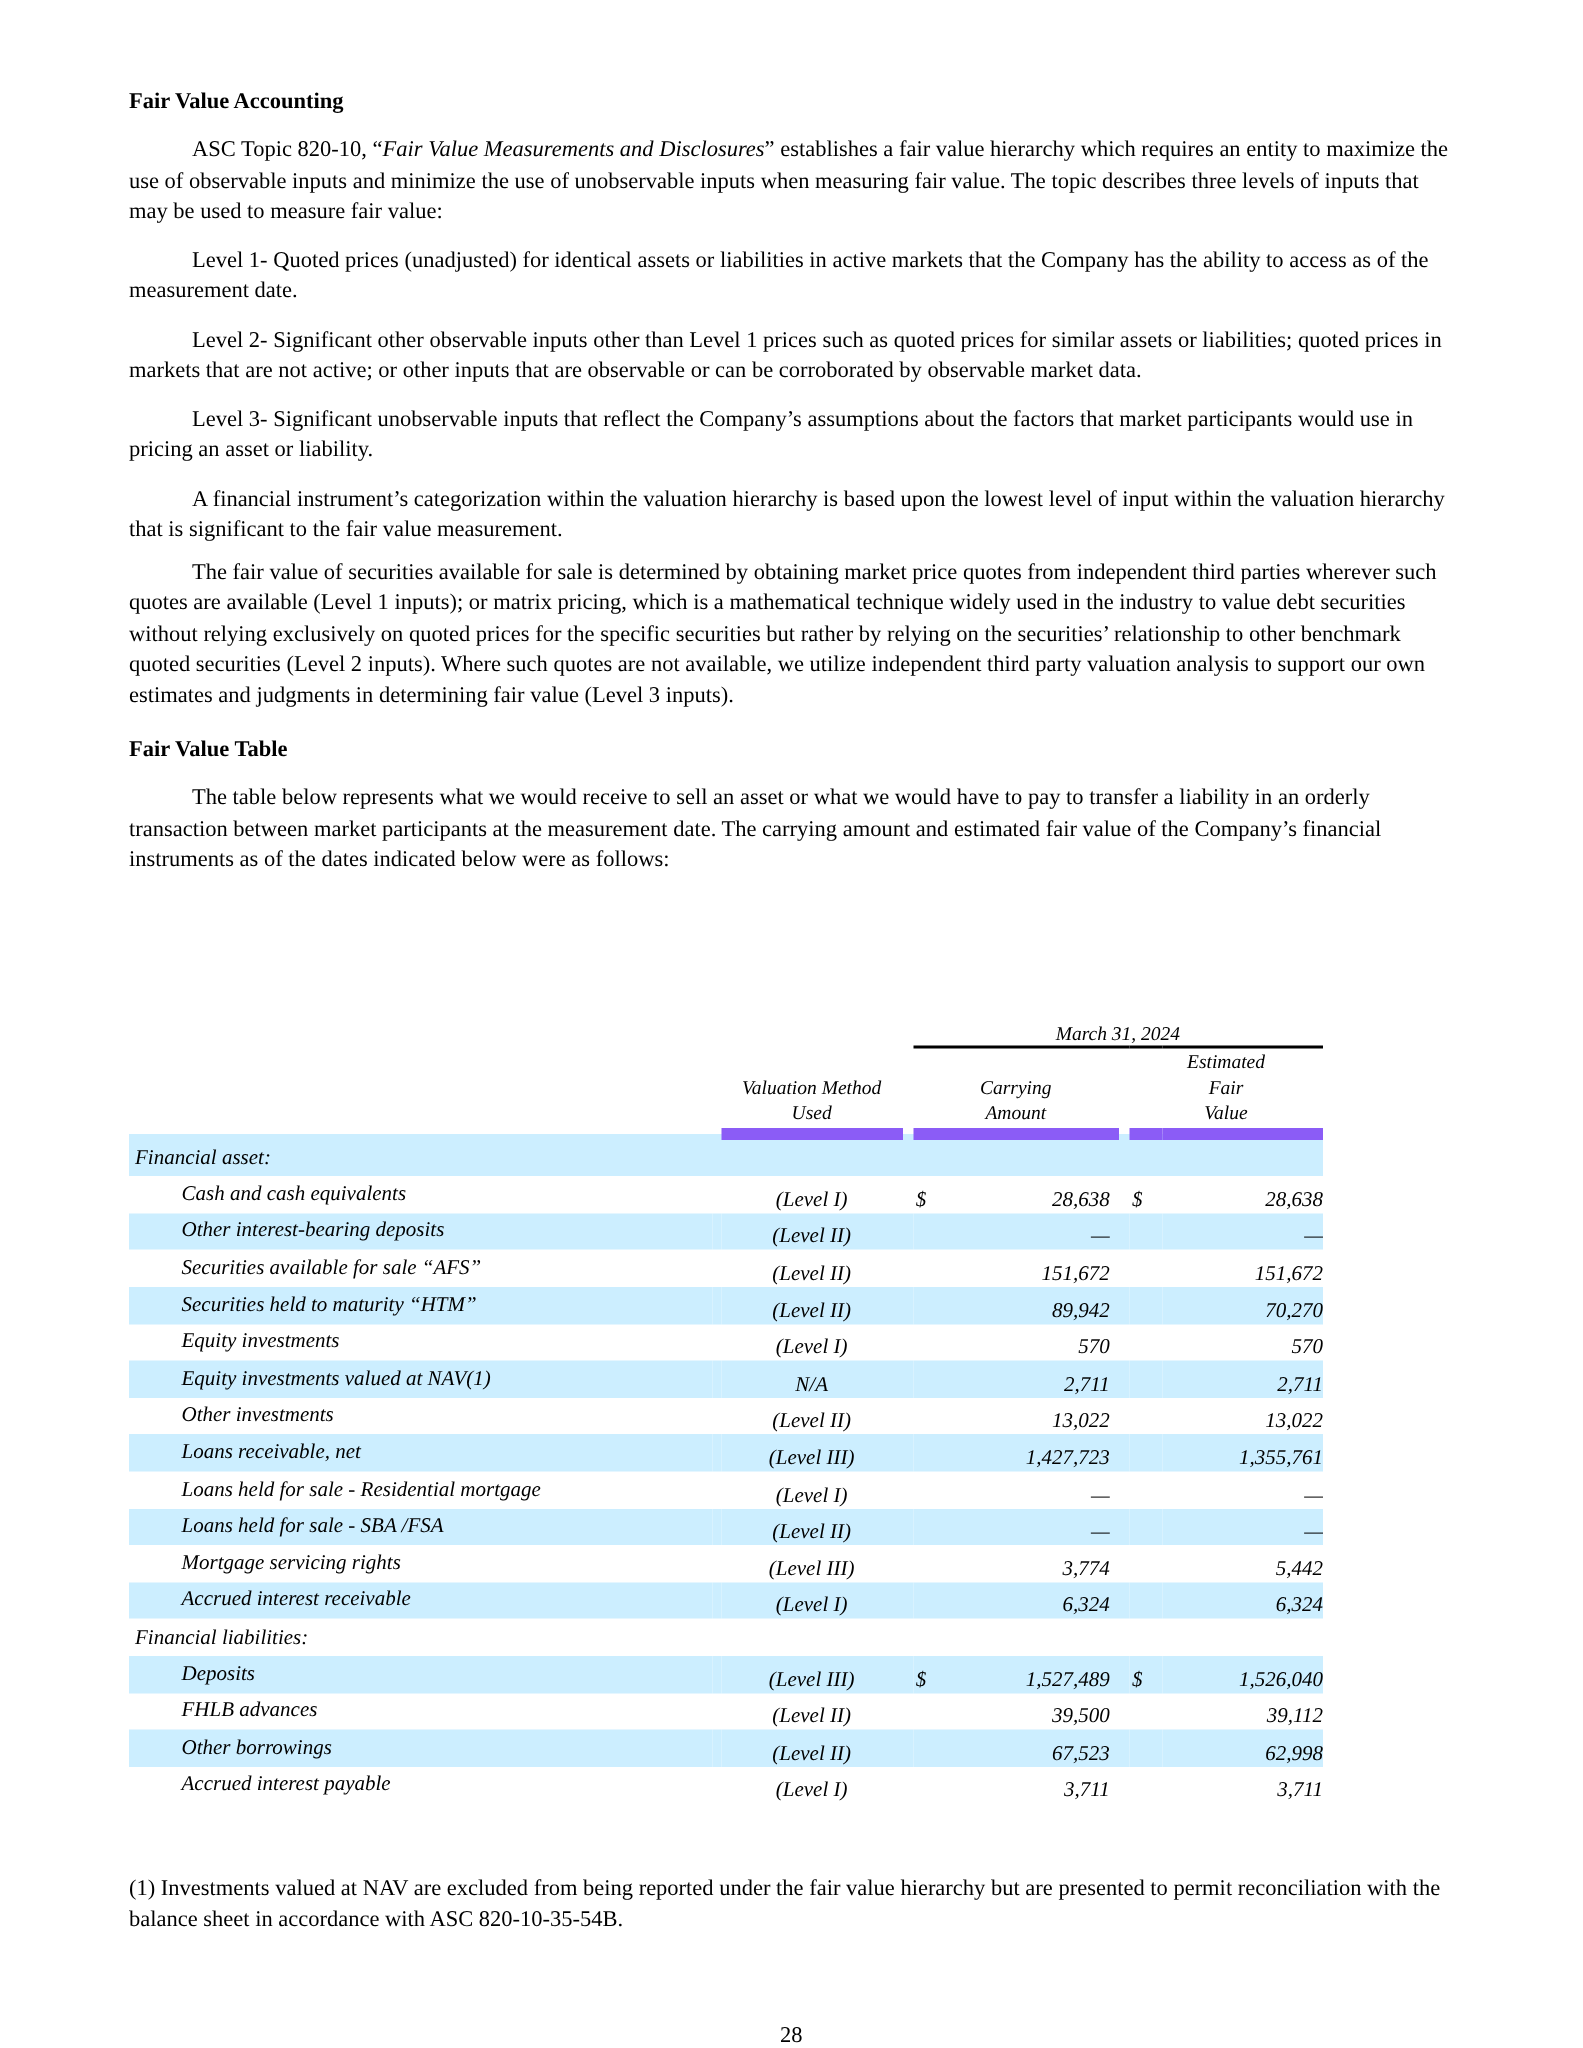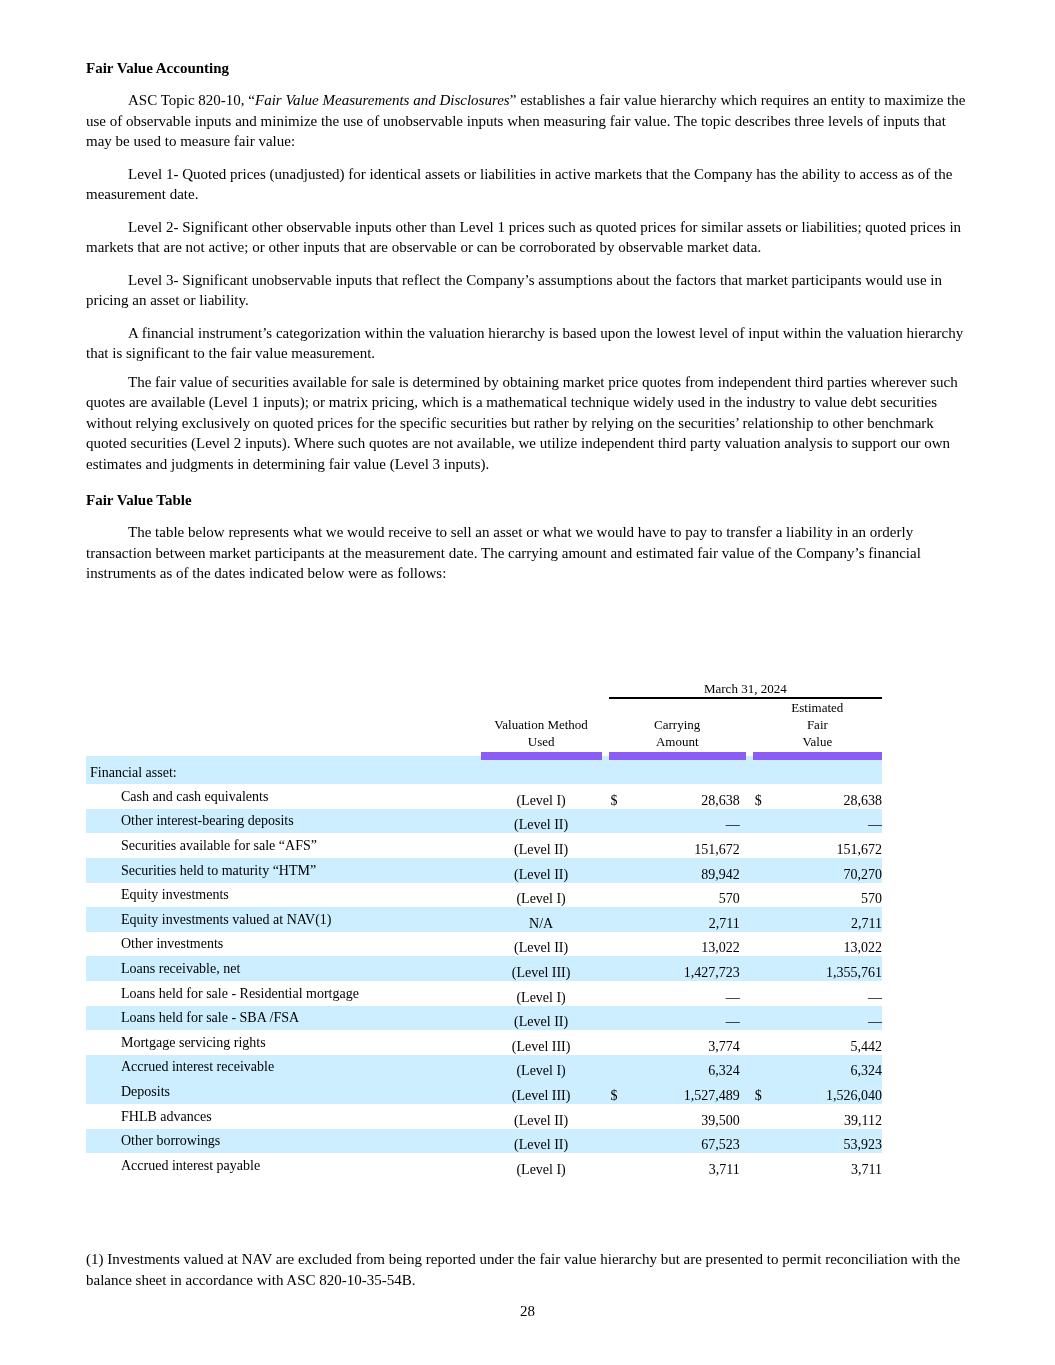--- a/index.html
+++ b/index.html
@@ -2,41 +2,41 @@
 <html><head>
 <meta charset="utf-8">
 <style>
   html, body { margin: 0; padding: 0; background: #ffffff; }
   body { width: 1055px; height: 1365px; position: relative; font-family: "Liberation Serif", serif; color: #000; font-size: 15px; }
   .page { position: absolute; left: 86px; top: 58px; width: 884px; }
   h3 { font-size: 15px; font-weight: bold; margin: 0 0 4px 0; line-height: 20px; }
   p { margin: 12px 0 10px 0; line-height: 20.5px; text-indent: 42px; }
   p.tight { margin-bottom: 2px; }
   .sp-top { margin-top: 12px; }
-  table.fv { position: absolute; left: 86px; top: 672px; width: 796px; border-collapse: collapse; font-size: 14px; }
+  table.fv { position: absolute; left: 86px; top: 672px; width: 796px; border-collapse: collapse; font-size: 14px; font-style: italic; }
   table.fv td { padding: 0; height: 24.6px; vertical-align: bottom; line-height: 17px; }
   .c-label { width: 392px; }
   .c-gap1 { width: 6px; }
   .c-meth { width: 122px; text-align: center; }
   .c-gap2 { width: 7px; }
   .c-dol { width: 20px; padding-left: 2px !important; }
   .c-amt { width: 110px; text-align: right; padding-right: 6px !important; }
   .c-gap3 { width: 7px; }
   .c-fdol { width: 20px; padding-left: 2px !important; }
   .c-fair { width: 108px; text-align: right; }
   tr.shade td { background: #cceeff; }
   tr.shade td.c-gap1, tr.shade td.c-gap2, tr.shade td.c-gap3 { background: #cceeff; }
   .lbl-in { padding-left: 35px !important; display: block; position: relative; top: -4px; }
   .lbl-sec { padding-left: 4px; display:block; position: relative; top:-3px; }
   .hdr-date td { height: 19px; font-size: 13px; text-align: center; vertical-align: bottom; }
   .hdr-cols td { height: 48px; font-size: 13px; text-align: center; vertical-align: bottom; line-height: 14px; }
   .hdr-cols .ul { border-bottom: 8px solid #8b5cf6; padding-bottom: 2px; }
   .hdr-date .ul { border-bottom: 2px solid #000; }
   .footnote { position: absolute; left: 86px; top: 1249px; width: 884px; line-height: 20.5px; }
-  .pagenum { position: absolute; left: 0; width: 1055px; top: 1303px; text-align: center; }
+  .pagenum { position: absolute; left: 0; width: 1055px; top: 1349px; text-align: center; }
 </style>
 </head>
 <body>
 
 <div class="page">
   <h3>Fair Value Accounting</h3>
   <p><span>ASC Topic 820-10, “</span><i>Fair Value Measurements and Disclosures</i><span>” establishes a fair value hierarchy which requires an entity to maximize the use of observable inputs and minimize the use of unobservable inputs when measuring fair value. The topic describes three levels of inputs that may be used to measure fair value:</span></p>
   <p class="sp-top">Level 1- Quoted prices (unadjusted) for identical assets or liabilities in active markets that the Company has the ability to access as of the measurement date.</p>
   <p class="sp-top">Level 2- Significant other observable inputs other than Level 1 prices such as quoted prices for similar assets or liabilities; quoted prices in markets that are not active; or other inputs that are observable or can be corroborated by observable market data.</p>
   <p class="sp-top">Level 3- Significant unobservable inputs that reflect the Company’s assumptions about the factors that market participants would use in pricing an asset or liability.</p>
@@ -221,20 +221,25 @@
         <td class="c-gap1"></td>
         <td class="c-meth">(Level I)</td>
         <td class="c-gap2"></td>
         <td class="c-dol"></td>
         <td class="c-amt">6,324</td>
         <td class="c-gap3"></td>
         <td class="c-fdol"></td>
         <td class="c-fair">6,324</td>
       </tr>
 
+  <tr>
+    <td class="c-label" colspan="9">
+          <span class="lbl-sec">Financial liabilities:</span>
+        </td>
+  </tr>
 
   <tr class="shade">
         <td class="c-label">
           <span class="lbl-in">Deposits</span>
         </td>
         <td class="c-gap1"></td>
         <td class="c-meth">(Level III)</td>
         <td class="c-gap2"></td>
         <td class="c-dol">$</td>
         <td class="c-amt">1,527,489</td>
@@ -259,21 +264,21 @@
         <td class="c-label">
           <span class="lbl-in">Other borrowings</span>
         </td>
         <td class="c-gap1"></td>
         <td class="c-meth">(Level II)</td>
         <td class="c-gap2"></td>
         <td class="c-dol"></td>
         <td class="c-amt">67,523</td>
         <td class="c-gap3"></td>
         <td class="c-fdol"></td>
-        <td class="c-fair">53,923</td>
+        <td class="c-fair">62,998</td>
       </tr>
   <tr>
         <td class="c-label">
           <span class="lbl-in">Accrued interest payable</span>
         </td>
         <td class="c-gap1"></td>
         <td class="c-meth">(Level I)</td>
         <td class="c-gap2"></td>
         <td class="c-dol"></td>
         <td class="c-amt">3,711</td>

